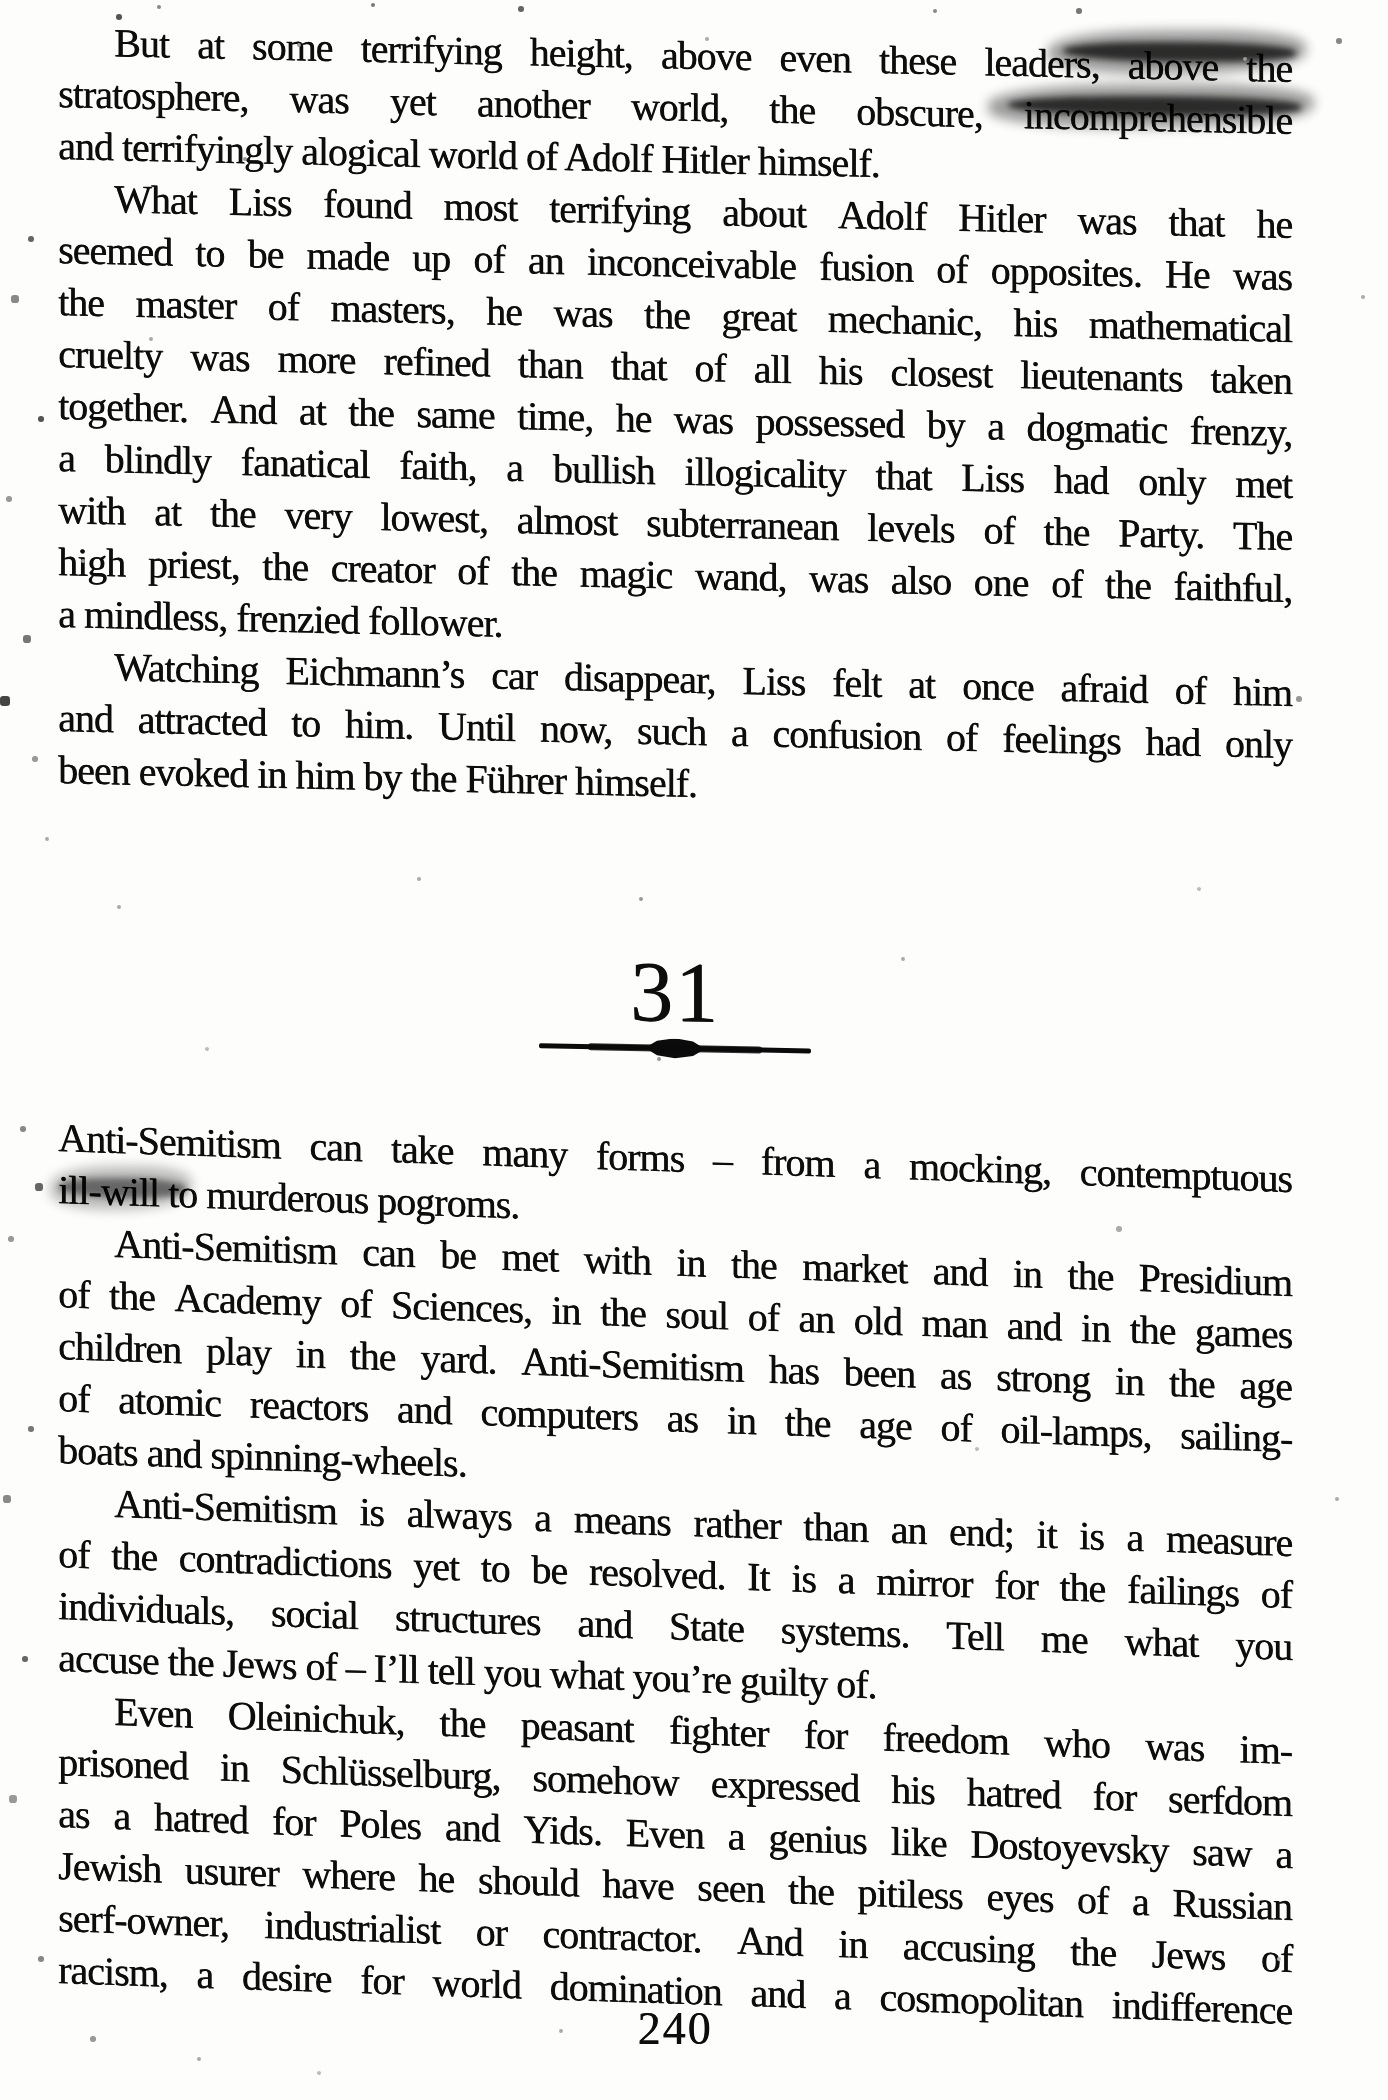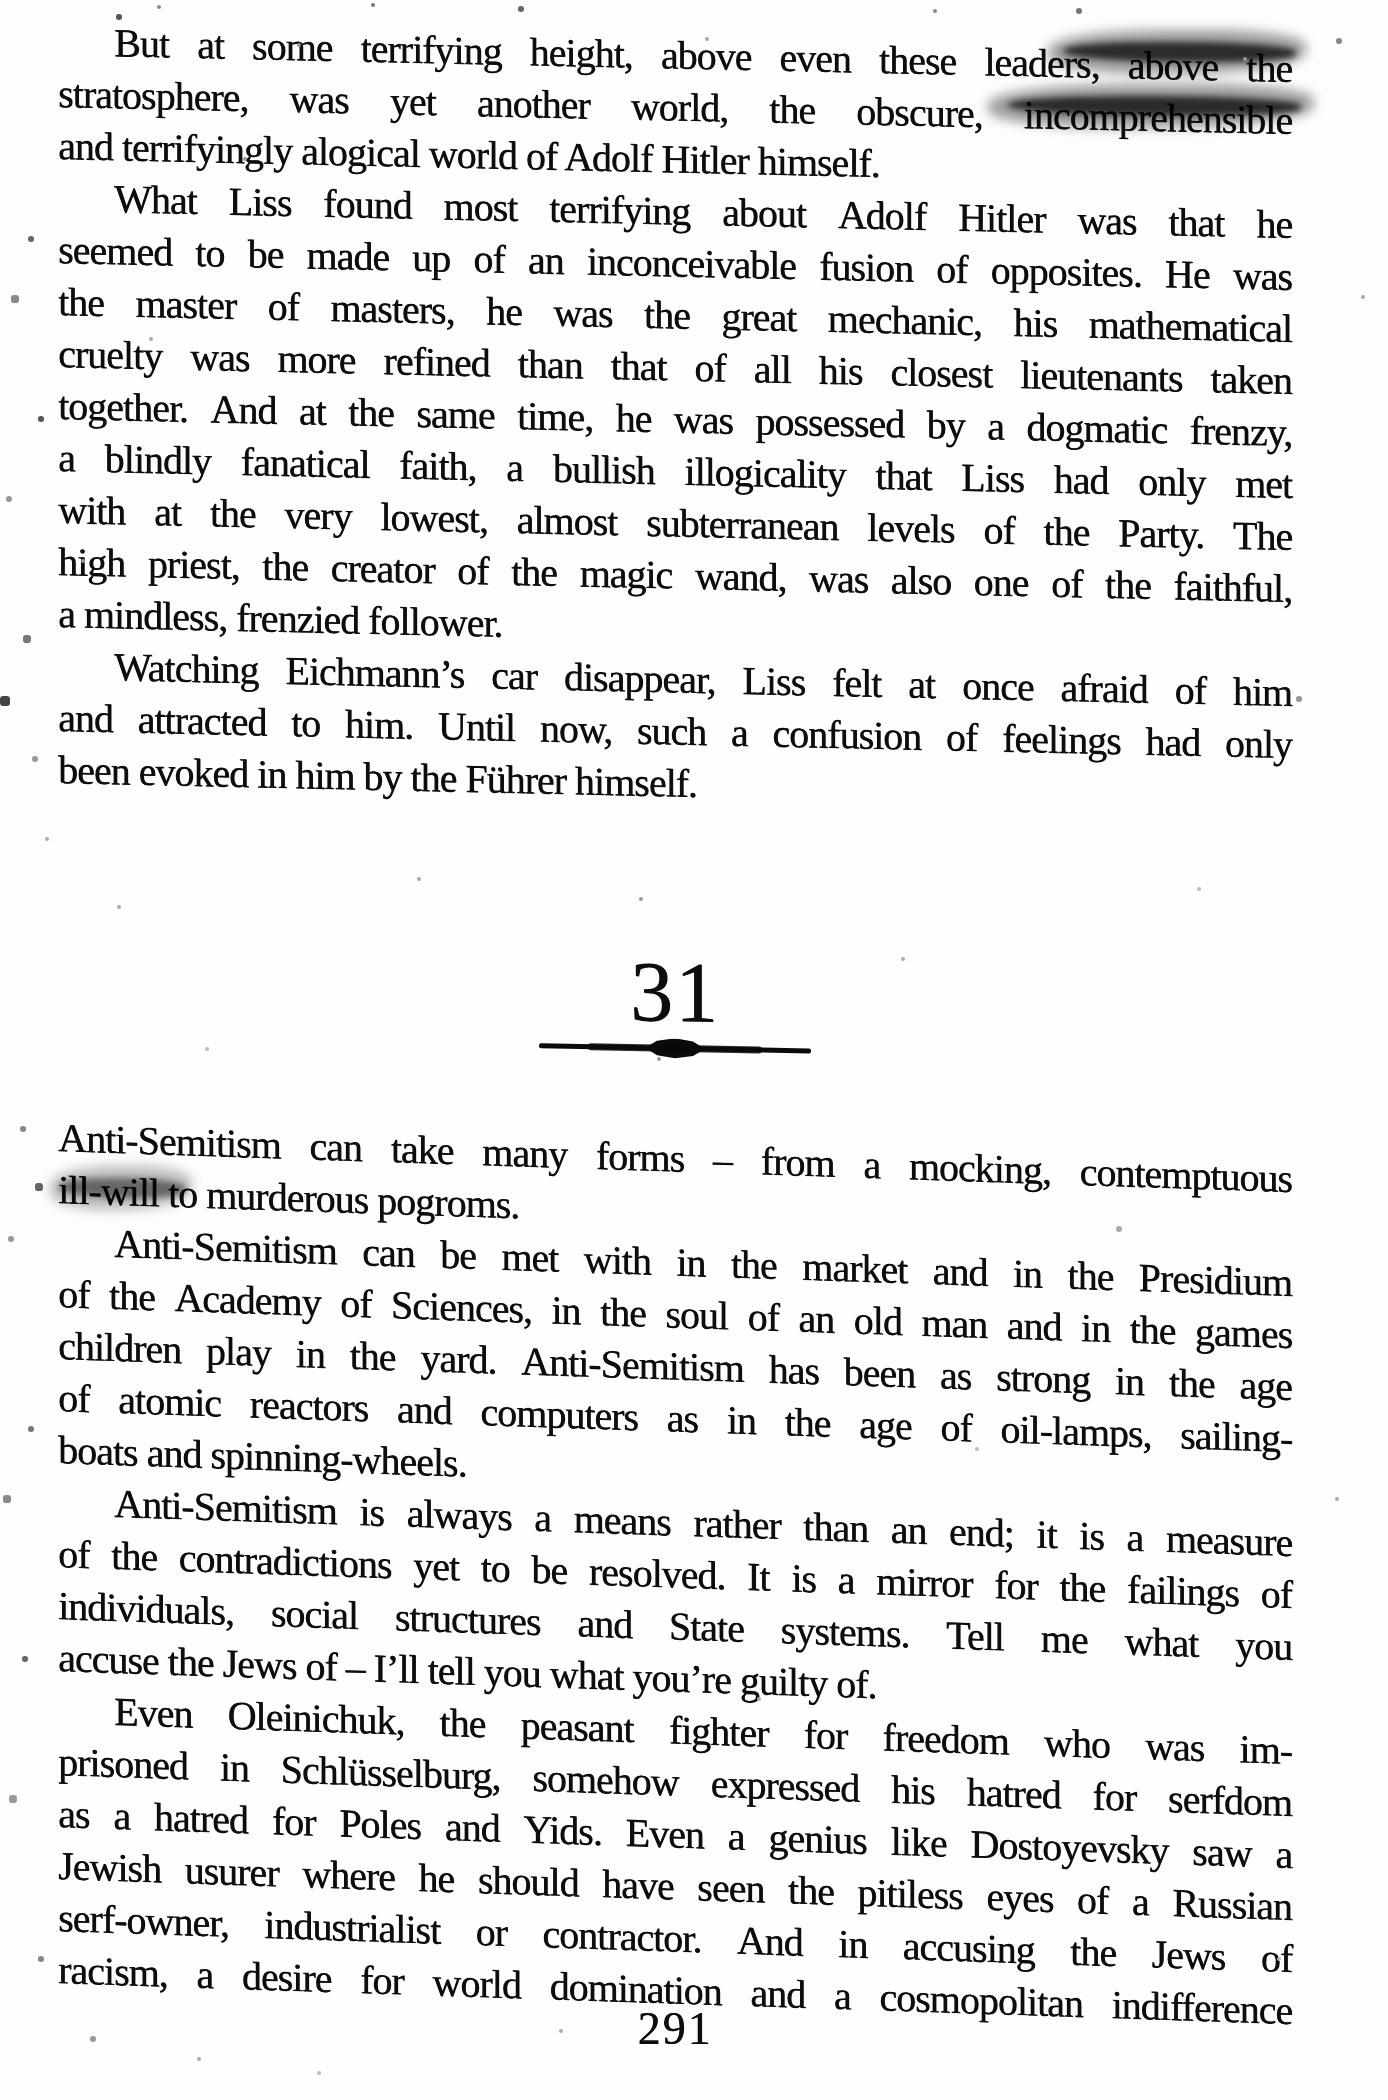--- a/index.html
+++ b/index.html
@@ -448,21 +448,21 @@
         <span>for</span>
         <span>world</span>
         <span>domination</span>
         <span>and</span>
         <span>a</span>
         <span>cosmopolitan</span>
         <span>indifference</span>
       </div>
     </div>
 
-  <div class="page-number">291</div>
+  <div class="page-number">240</div>
 
   <div id="smudge1" class="smudge">
     <div class="halo"></div>
     <div class="core"></div>
   </div>
   <div id="smudge2" class="smudge">
     <div class="halo"></div>
     <div class="core"></div>
   </div>
   <div id="smudge3" class="smudge">

